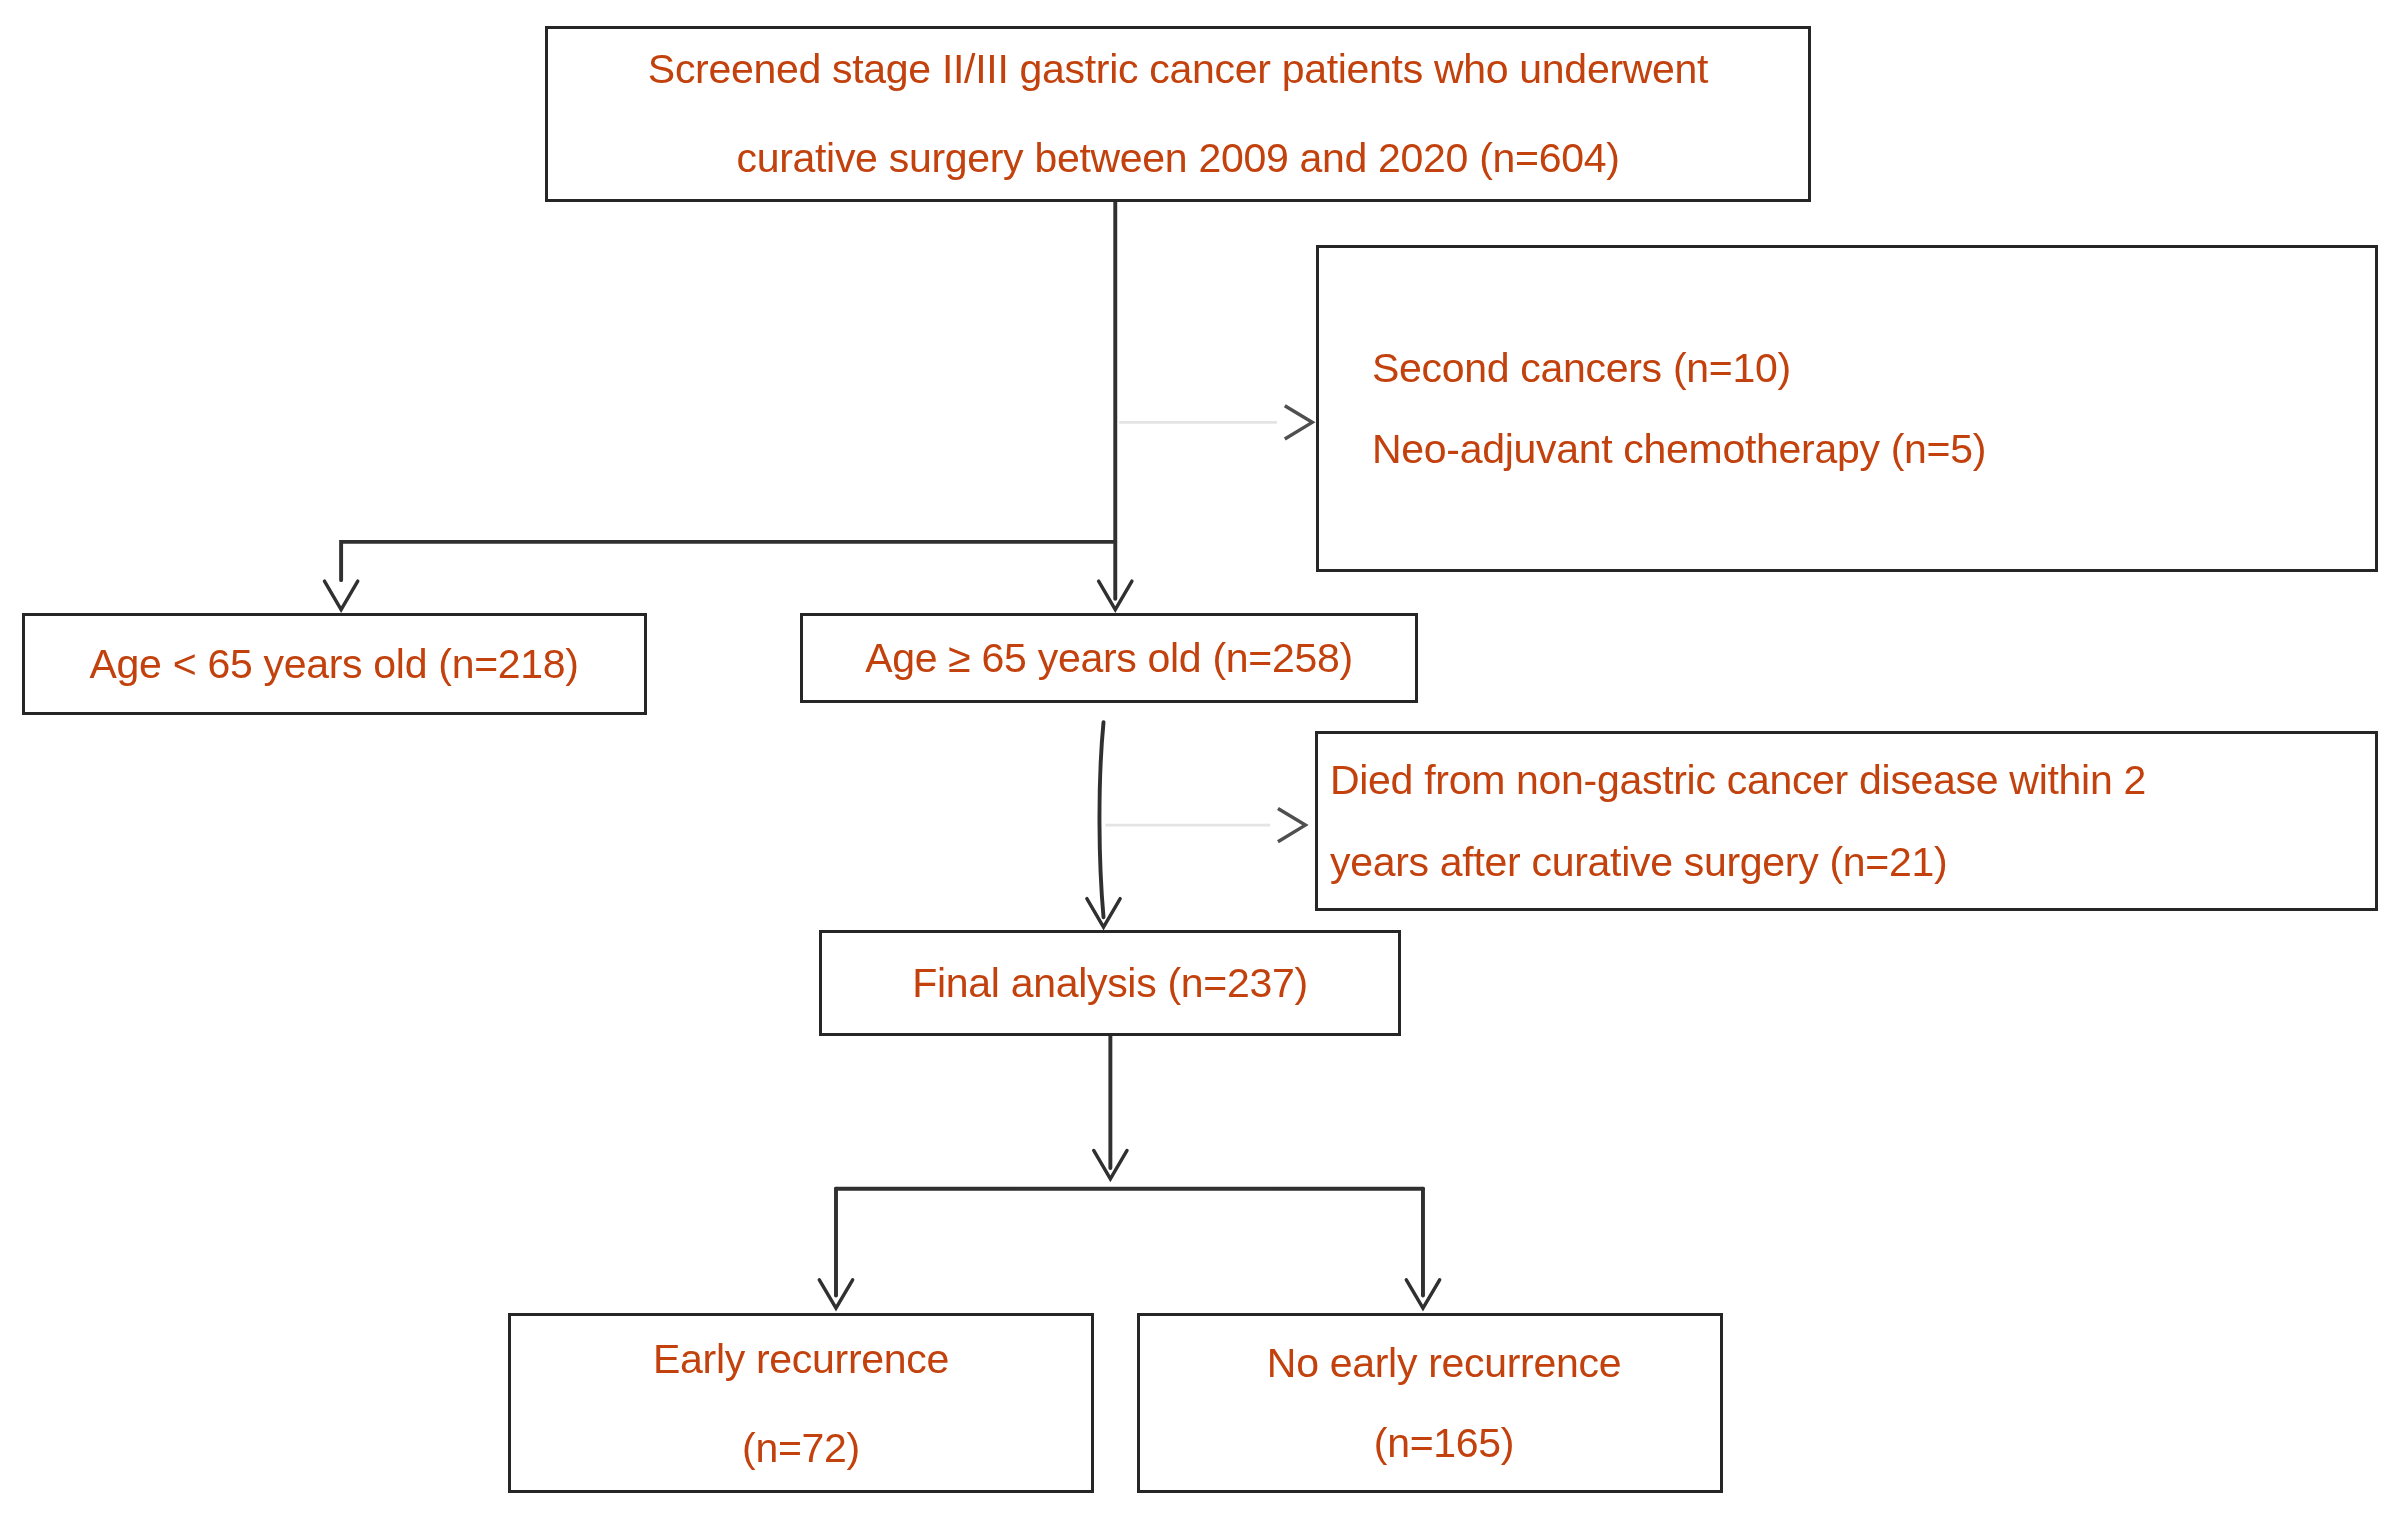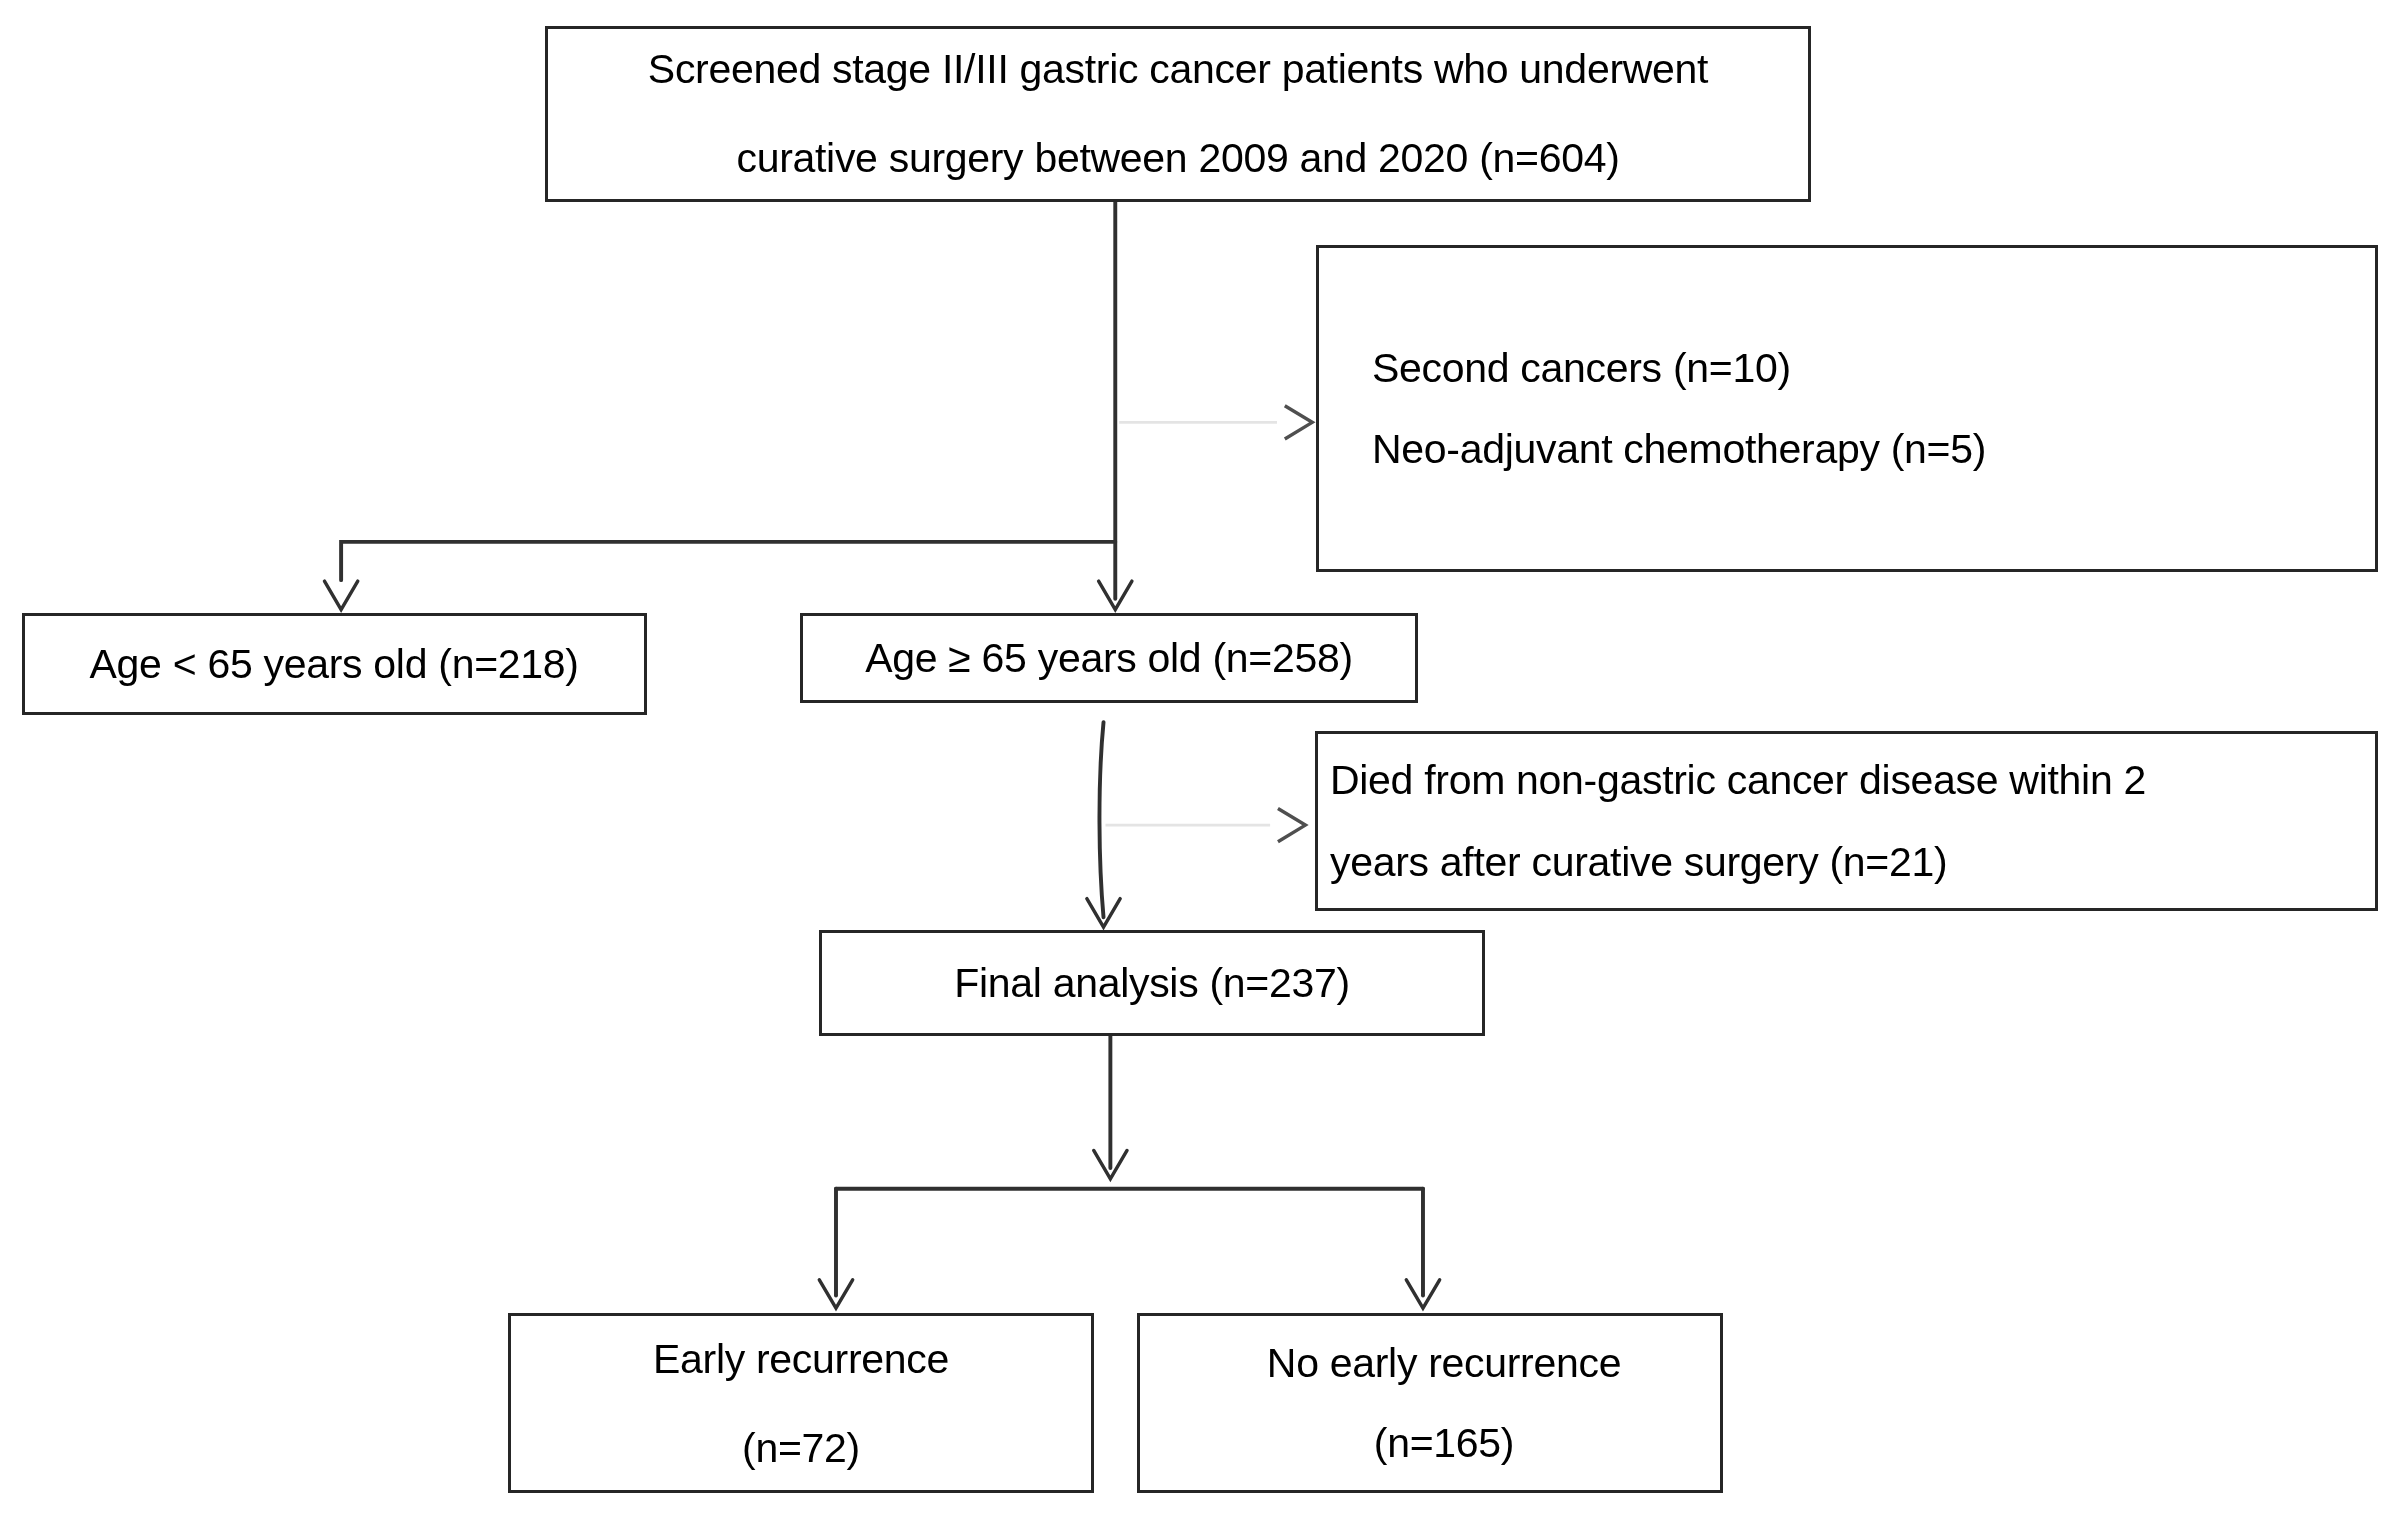--- a/index.html
+++ b/index.html
@@ -6,21 +6,21 @@
     margin: 0;
     padding: 0;
     background: #ffffff;
   }
   #canvas {
     position: relative;
     width: 2404px;
     height: 1515px;
     background: #ffffff;
     font-family: "Liberation Sans", "DejaVu Sans", sans-serif;
-    color: #000000;
+    color: #c2410c;
     overflow: hidden;
   }
   #connectors {
     position: absolute;
     left: 0;
     top: 0;
     width: 2404px;
     height: 1515px;
   }
   .node {
@@ -47,21 +47,21 @@
   }
   .node .line {
     white-space: nowrap;
   }
   
   #box-screened        { left:  545px; top:   25.5px; width: 1266px; height: 176px; line-height: 89px; }
   #box-exclusions      { left: 1316px; top:  245px; width: 1062px; height: 327px; line-height: 81px; }
   #box-age-under-65    { left:   21.6px; top:  613px; width:  625px; height: 102px; }
   #box-age-65-plus     { left:  800px; top:  613px; width:  618px; height: 90px; }
   #box-died-non-gastric{ left: 1315px; top:  731px; width: 1063px; height: 180px; line-height: 82px; padding-left: 12px; }
-  #box-final-analysis  { left:  819px; top:  930px; width:  666px; height: 106px; }
+  #box-final-analysis  { left:  819px; top:  930px; width:  582px; height: 106px; }
   #box-early-recurrence{ left:  508px; top: 1313px; width:  586px; height: 180px; line-height: 80px; gap: 9px; }
   #box-no-early-recurrence { left: 1137px; top: 1313px; width: 586px; height: 180px; line-height: 80px; padding-left: 28px; }
 </style>
 </head>
 <body>
 
 <div id="canvas">
 
   <svg id="connectors" viewBox="0 0 2453 1546" xmlns="http://www.w3.org/2000/svg">
 

